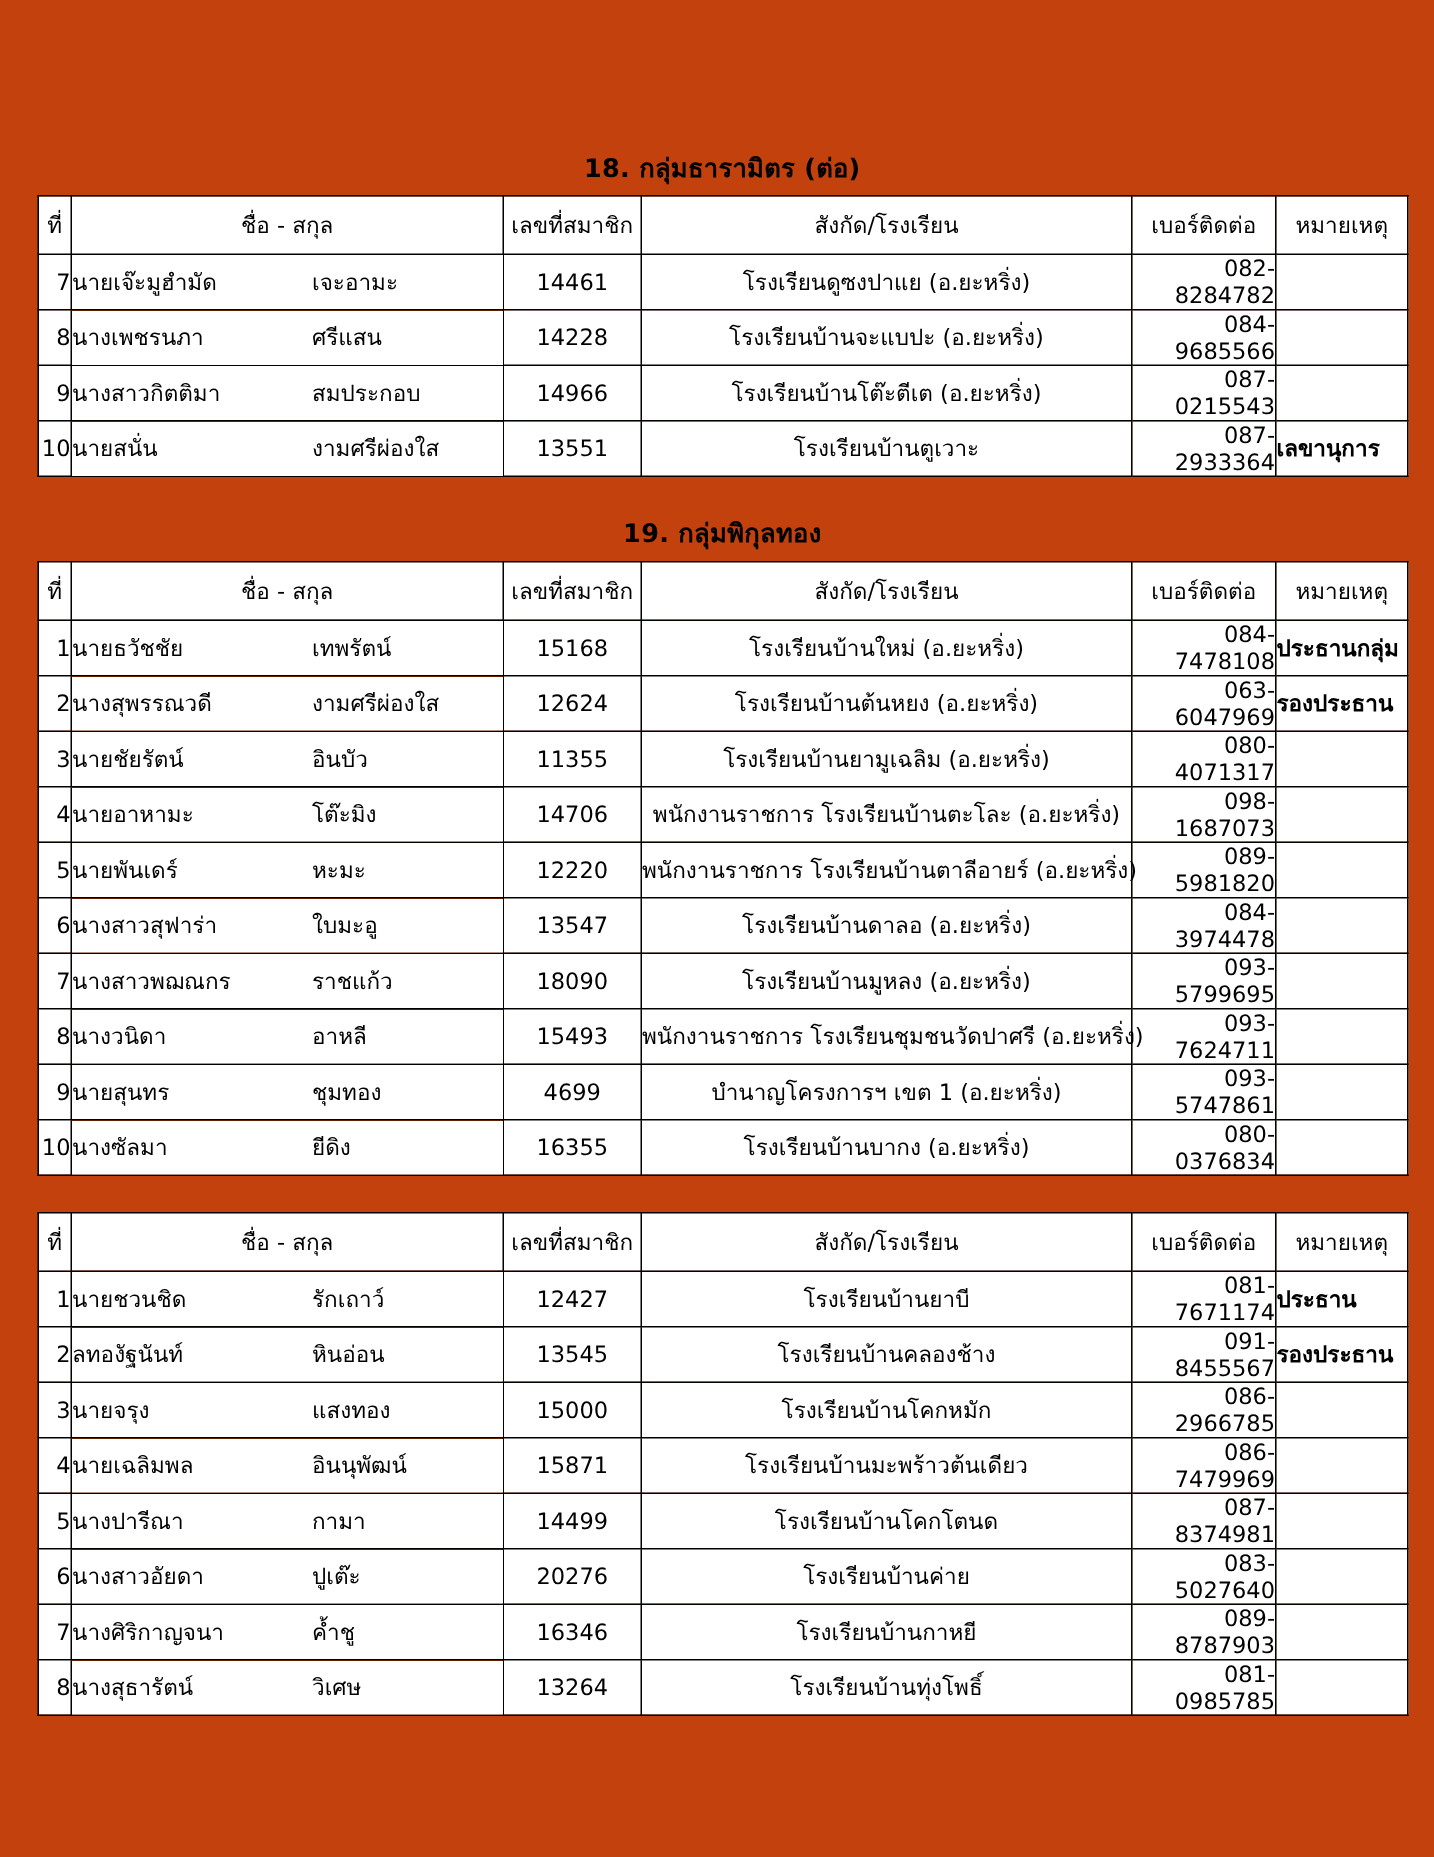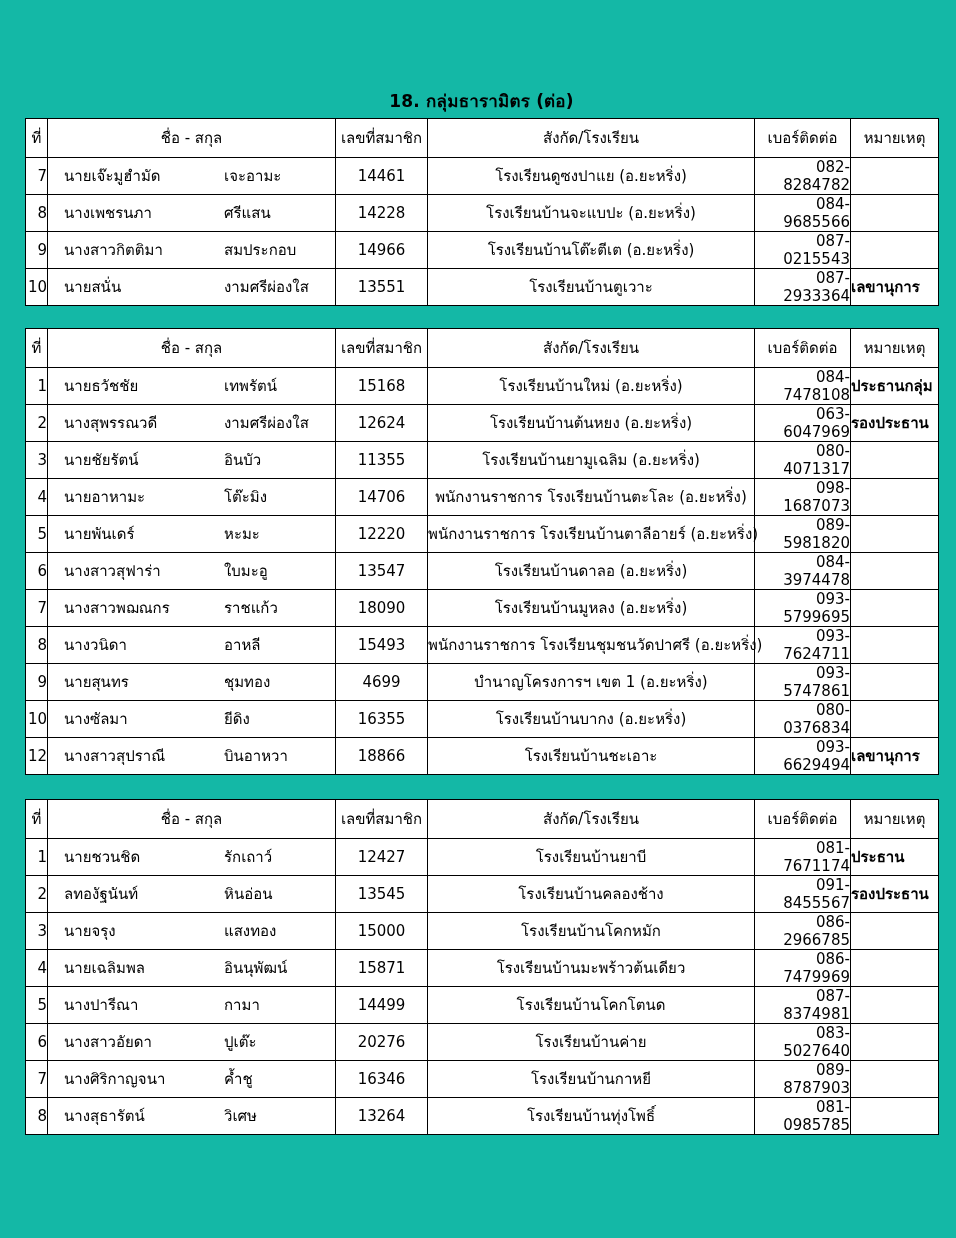--- a/index.html
+++ b/index.html
@@ -11,23 +11,23 @@
     width: 956px;
     height: 1238px;
     font-family: "DejaVu Sans", "Liberation Sans", sans-serif;
     color: #000000;
     overflow: hidden;
   }
   .page {
     position: relative;
     width: 956px;
     height: 1238px;
-    background: #14b8a6;
+    background: #c2410c;
     box-sizing: border-box;
-    padding: 0 25px;
+    padding: 12px 25px;
   }
   .section {
     width: 913px;
     margin: 0 auto;
   }
   .section-title {
     text-align: center;
     font-weight: bold;
     font-size: 17px;
     line-height: 1.2;
@@ -79,21 +79,20 @@
   }
   .cell-name {
     text-align: left;
     padding-left: 4px;
     position: relative;
     white-space: nowrap;
   }
   .name-first {
     display: inline-block;
     min-width: 160px;
-    margin-left: 16px;
   }
   .name-last {
     display: inline-block;
   }
   .cell-member { text-align: center; }
   .cell-school { text-align: center; padding: 0 4px; white-space: nowrap; }
   .cell-phone  { text-align: right; }
   .cell-remark { text-align: left; font-weight: bold; }
 </style>
 </head>
@@ -156,20 +155,21 @@
             <td class="cell-phone">087-2933364</td>
             <td class="cell-remark">เลขานุการ</td>
           </tr>
         </tbody>
     </table>
   </div>
 
   <div class="spacer-mid"></div>
 
   <div class="section">
+    <div class="section-title">19. กลุ่มพิกุลทอง</div>
     <table class="roster">
       <colgroup>
         <col class="c-no">
           <col class="c-name">
           <col class="c-member">
           <col class="c-school">
           <col class="c-phone">
           <col class="c-remark">
       </colgroup>
       <thead>
@@ -255,28 +255,20 @@
             <td class="cell-phone">093-5747861</td>
             <td class="cell-remark"></td>
           </tr>
           <tr>
             <td class="cell-no">10</td>
             <td class="cell-name"><span class="name-first">นางซัลมา</span><span class="name-last">ยีดิง</span></td>
             <td class="cell-member">16355</td>
             <td class="cell-school">โรงเรียนบ้านบากง (อ.ยะหริ่ง)</td>
             <td class="cell-phone">080-0376834</td>
             <td class="cell-remark"></td>
-          </tr>
-          <tr>
-            <td class="cell-no">12</td>
-            <td class="cell-name"><span class="name-first">นางสาวสุปราณี</span><span class="name-last">บินอาหวา</span></td>
-            <td class="cell-member">18866</td>
-            <td class="cell-school">โรงเรียนบ้านชะเอาะ</td>
-            <td class="cell-phone">093-6629494</td>
-            <td class="cell-remark">เลขานุการ</td>
           </tr>
         </tbody>
     </table>
   </div>
 
   <div class="spacer-mid2"></div>
 
   <div class="section">
     <table class="roster">
       <colgroup>

